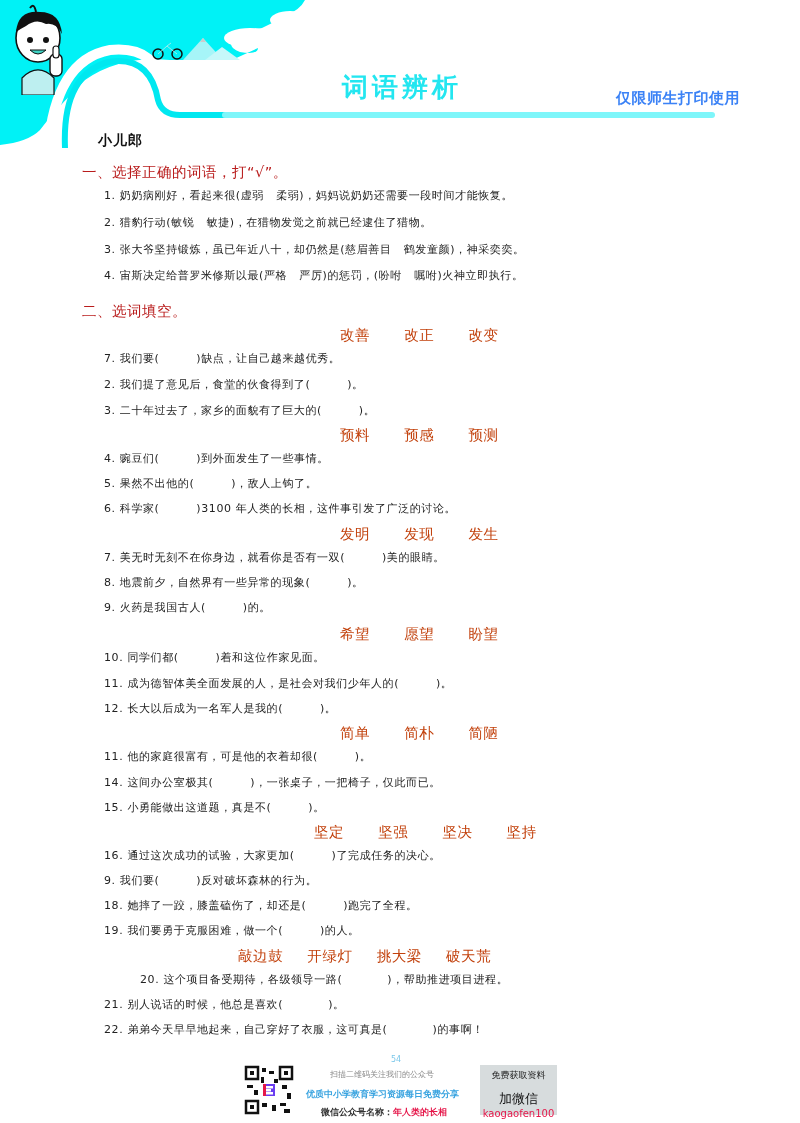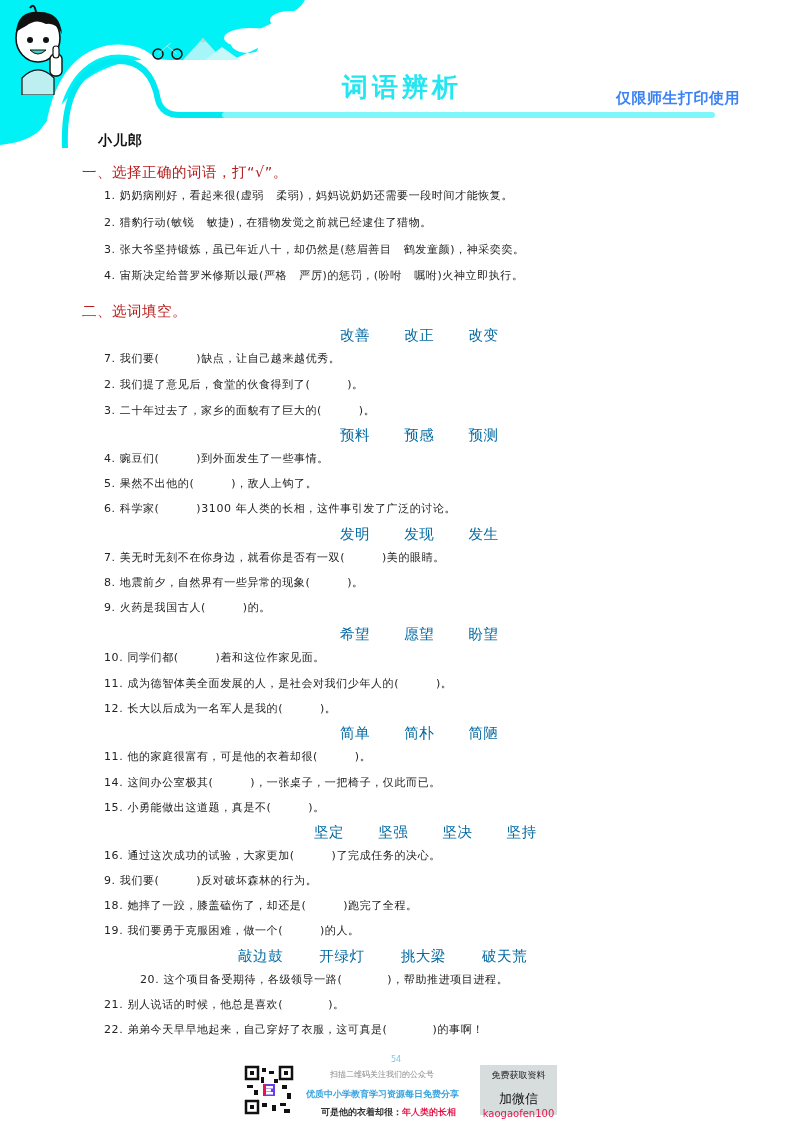--- a/index.html
+++ b/index.html
@@ -7,21 +7,21 @@
          font-family: "DejaVu Sans", "Liberation Sans", sans-serif; color: #222; }
   .header { position: absolute; left: 0; top: 0; width: 800px; height: 150px; }
   .header svg { position: absolute; left: 0; top: 0; }
   .mascot { position: absolute; left: 60px; top: 55px; width: 80px; height: 95px; }
   .mascot-label { position: absolute; left: 98px; top: 132px; font-size: 14px; color: #111; font-weight: bold; letter-spacing: 1px; }
   .page-title { position: absolute; left: 342px; top: 70px; font-size: 26px; font-weight: bold; color: #23e6f0; letter-spacing: 4px; }
   .restriction { position: absolute; left: 616px; top: 89px; font-size: 15px; color: #3b82f6; font-weight: bold; letter-spacing: 0.5px; }
 
   .section-heading { position: absolute; left: 82px; font-size: 14.5px; color: #b91c1c; letter-spacing: 0.5px; }
   .item { position: absolute; left: 104px; font-size: 11px; color: #222; white-space: pre; letter-spacing: 0.6px; }
-  .choices { position: absolute; font-size: 14.5px; color: #0369a1; display: flex; gap: 34px; letter-spacing: 0.6px; }
+  .choices { position: absolute; font-size: 14.5px; color: #c2410c; display: flex; gap: 34px; letter-spacing: 0.6px; }
 
   .footer { position: absolute; left: 0; top: 1040px; width: 800px; height: 83px; }
   .qr { position: absolute; left: 244px; top: 1065px; width: 50px; height: 50px; }
   .footer-line1 { position: absolute; left: 330px; top: 1069px; font-size: 8px; color: #888; }
   .footer-line2 { position: absolute; left: 306px; top: 1088px; font-size: 9px; color: #3aa4e0; font-weight: bold; }
   .footer-line3 { position: absolute; left: 321px; top: 1106px; font-size: 9px; color: #333; font-weight: bold; }
   .footer-line3 .hl { color: #e5174a; }
   .wechat-box { position: absolute; left: 480px; top: 1065px; width: 77px; height: 50px; background: #d7dcdd; text-align: center; }
   .wechat-box .t1 { font-size: 9px; color: #222; margin-top: 4px; }
   .wechat-box .t2 { font-size: 13px; color: #111; margin-top: 8px; }
@@ -127,21 +127,21 @@
   <span>坚定</span>
   <span>坚强</span>
   <span>坚决</span>
   <span>坚持</span>
 </div>
 <div class="item" style="top:848px;">16. 通过这次成功的试验，大家更加(         )了完成任务的决心。</div>
 <div class="item" style="top:873px;">9. 我们要(         )反对破坏森林的行为。</div>
 <div class="item" style="top:898px;">18. 她摔了一跤，膝盖磕伤了，却还是(         )跑完了全程。</div>
 <div class="item" style="top:923px;">19. 我们要勇于克服困难，做一个(         )的人。</div>
 
-<div class="choices" style="top:947px; left:238px; gap:36px;">
+<div class="choices" style="top:947px; left:238px; gap:24px;">
   <span>敲边鼓</span>
   <span>开绿灯</span>
   <span>挑大梁</span>
   <span>破天荒</span>
 </div>
 <div class="item" style="top:972px;margin-left:36px;">20. 这个项目备受期待，各级领导一路(           )，帮助推进项目进程。</div>
 <div class="item" style="top:997px;">21. 别人说话的时候，他总是喜欢(           )。</div>
 <div class="item" style="top:1022px;">22. 弟弟今天早早地起来，自己穿好了衣服，这可真是(           )的事啊！</div>
 
 <div class="footer"></div>
@@ -167,18 +167,18 @@
   <rect x="36" y="38" width="6" height="3" fill="#111"></rect>
     <rect x="40" y="44" width="6" height="4" fill="#111"></rect>
   <rect x="19" y="19" width="12" height="12" fill="#6a3cf0"></rect>
   <rect x="22" y="21" width="7" height="2.5" fill="#fff"></rect>
     <rect x="22" y="24" width="5" height="2.5" fill="#fff"></rect>
     <rect x="22" y="27" width="7" height="2.5" fill="#fff"></rect>
   <rect x="19" y="19" width="3" height="12" fill="#e5174a"></rect>
 </svg>
 <div class="footer-line1">扫描二维码关注我们的公众号</div>
 <div class="footer-line2">优质中小学教育学习资源每日免费分享</div>
-<div class="footer-line3"><span>可是他的衣着却很：</span><span class="hl">年人类的长相</span></div>
+<div class="footer-line3"><span>微信公众号名称：</span><span class="hl">年人类的长相</span></div>
 <div class="wechat-box">
   <div class="t1">免费获取资料</div>
   <div class="t2">加微信</div>
   <div class="t3">kaogaofen100</div>
 </div>
 
 </body></html>

